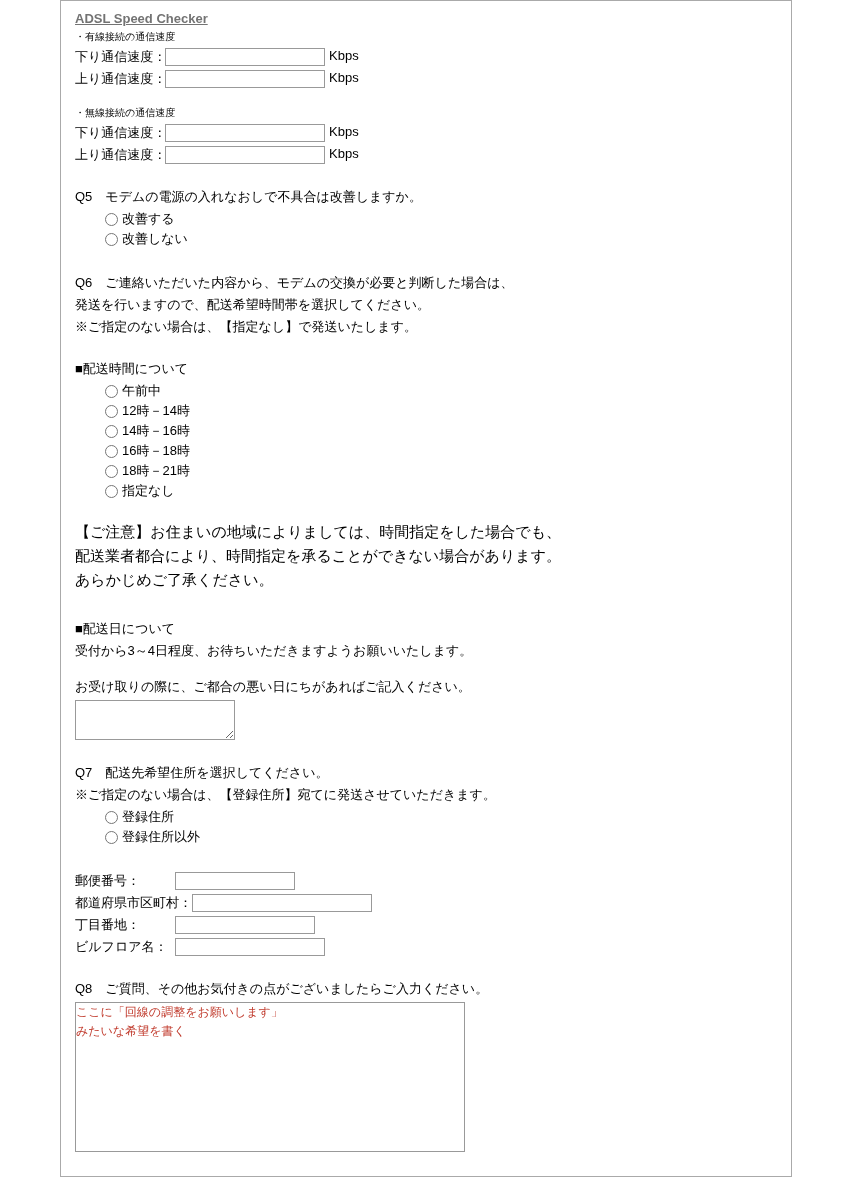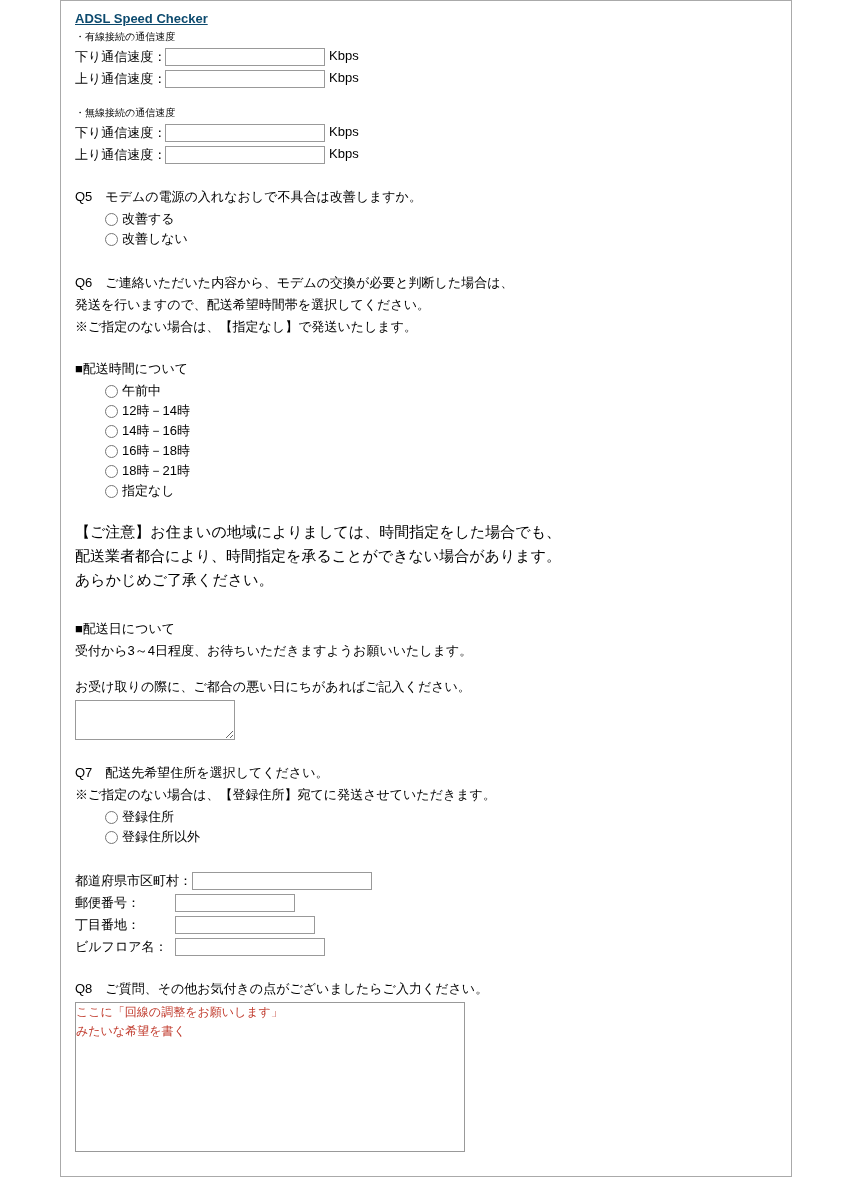--- a/index.html
+++ b/index.html
@@ -101,21 +101,21 @@
       height: 150px;
       border: 1px solid #999;
       font-size: 12px;
       color: #c0392b;
       display: block;
       margin: 4px 0;
       resize: none;
       line-height: 1.6;
     }
     .section-header-blue {
-      color: #0c4a6e;
+      color: #737373;
       font-weight: bold;
       font-size: 13px;
       text-decoration: underline;
       margin-bottom: 2px;
     }
   </style>
 </head>
 <body>
 
 <div class="main-container">
@@ -236,26 +236,26 @@
       <input type="radio" name="q7" style="">
       <span>登録住所以外</span>
     </div>
   </div>
 
   <div class="spacer"></div>
   <div class="spacer"></div>
 
 
   <div class="input-row">
+    <label>郵便番号：</label>
+    <input type="text" class="input-postal" style="">
+  </div>
+  <div class="input-row">
     <label>都道府県市区町村：</label>
     <input type="text" class="input-city" style="">
-  </div>
-  <div class="input-row">
-    <label>郵便番号：</label>
-    <input type="text" class="input-postal" style="">
   </div>
   <div class="input-row">
     <label>丁目番地：</label>
     <input type="text" class="input-street" style="">
   </div>
   <div class="input-row">
     <label>ビルフロア名：</label>
     <input type="text" class="input-building" style="">
   </div>
 

